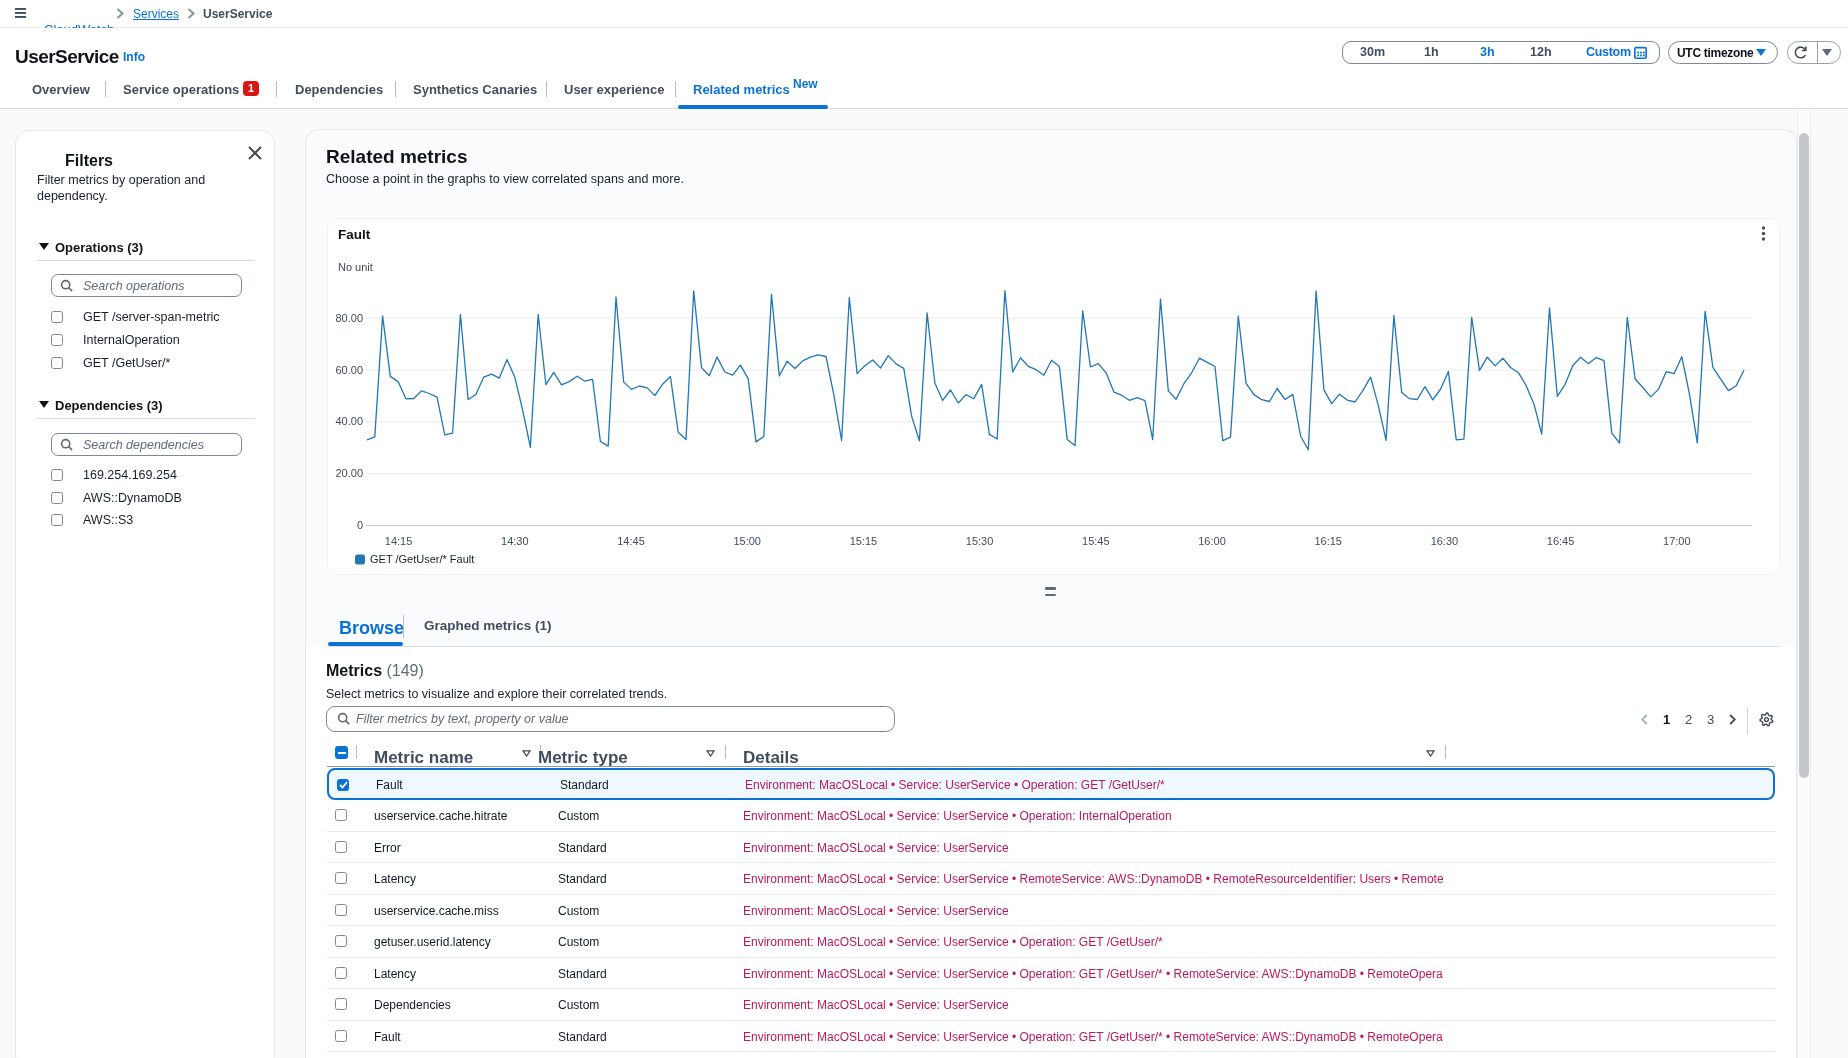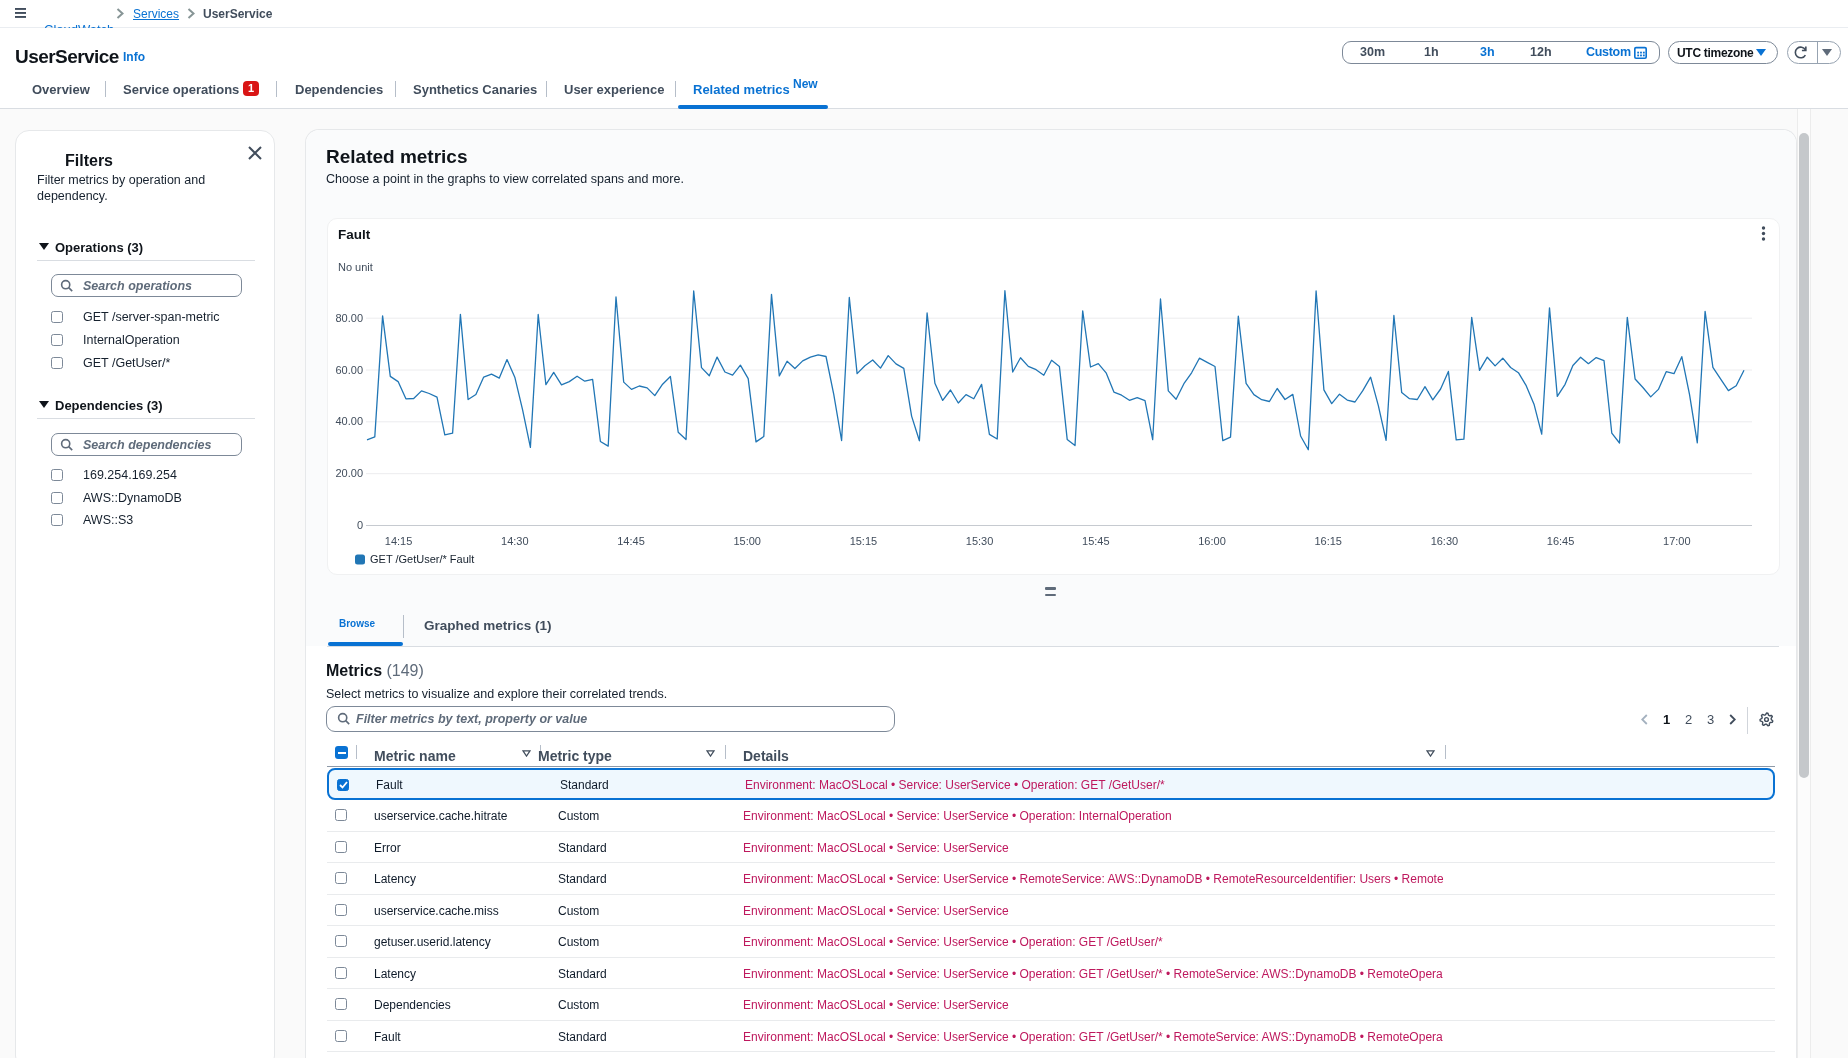--- a/index.html
+++ b/index.html
@@ -27,46 +27,46 @@
   #refreshbtn { left:1787px; top:41px; width:54px; height:23px; border-radius:11.5px; border:1px solid #97a3b1; }
 
   
   .card { background:#fff; border:1px solid #e6e8ea; border-radius:14px; }
   #sidebar { left:15px; top:130px; width:260px; height:940px; }
   #filtersH { left:37px; top:152px; font-size:16px; font-weight:bold; color:#0f141a;margin-left:28px; }
   #filtersD { left:37px; top:172px; width:180px; font-size:12.5px; line-height:16px; color:#16212e; }
   .secH { font-size:13px; font-weight:bold; color:#0f141a; }
   .sechr { left:37px; width:218px; height:1px; background:#d9dde2; }
   .sbox { left:51px; width:191px; height:23px; border:1px solid #7d8998; border-radius:7px; background:#fff; }
-  .sph { font-size:12.5px; font-style:italic; color:#5f6b7a;font-weight:bold; }
+  .sph { font-size:12.5px; font-style:italic; color:#5f6b7a; }
   .cb { width:12px; height:12px; border:1.5px solid #7d8998; border-radius:2.5px; background:#fff; }
   .cbl { font-size:12.5px; color:#16212e; }
 
   
   #main { left:305px; top:129px; width:1492px; height:935px; border-radius:14px 14px 0 0; border-bottom:none; }
   #topzone { left:306px; top:130px; width:1490px; height:516px; background:#fafbfc; border-radius:14px 14px 0 0; }
   #rmH { left:326px; top:146px; font-size:19px; font-weight:bold; color:#0f141a; }
   #rmD { left:326px; top:172px; font-size:12.5px; color:#16212e; }
   #chartcard { left:327px; top:218px; width:1453px; height:357px; background:#fff; border:1px solid #f0f1f2; border-radius:10px; }
   #faultH { left:338px; top:227px; font-size:13.5px; font-weight:bold; color:#0f141a; }
   #handle { left:1045px; top:587px; }
   #handle div { width:11px; height:2.5px; background:#5f6b7a; margin-bottom:4px; border-radius:1px;}
 
   
-  #browsetab { left:339px; top:618px; font-size:10px; font-weight:bold; color:#0972d3; }
+  #browsetab { left:339px; top:618px; font-size:18px; font-weight:bold; color:#0972d3; }
   #graphedtab { left:424px; top:618px; font-size:13.5px; font-weight:bold; color:#414d5c; }
   #btabline { left:328px; top:642px; width:75px; height:4px; background:#0972d3; border-radius:2px; }
   #btabhr { left:327px; top:646px; width:1452px; height:1px; background:#d9dde2; }
 
   #metricsH { left:326px; top:662px; font-size:16px; font-weight:bold; color:#0f141a; }
   #metricsD { left:326px; top:687px; font-size:12.5px; color:#16212e; }
   #filterinput { left:326px; top:706px; width:569px; height:26px; border:1px solid #7d8998; border-radius:9px; background:#fff; }
   .pg { top:712px; font-size:13px; color:#414d5c; }
   .hsep { top:745px; width:1px; height:14px; background:#b6bec9; }
-  .th { top:748px; font-size:14px; font-weight:bold; color:#414d5c; }
+  .th { top:748px; font-size:17px; font-weight:bold; color:#414d5c; }
   #thhr { left:327px; top:766px; width:1448px; height:1px; background:#8d99a8; }
   .row { left:327px; width:1448px; height:31.5px; border-bottom:1px solid #e9ebed; background:#fff; }
   .rsel { background:#eff8fe; border:2px solid #0972d3; border-radius:8px; }
   .cname { left:47px; top:9px; font-size:12px; color:#0f1b2a; position:absolute;}
   .ctype { left:231px; top:9px; font-size:12px; color:#0f1b2a; position:absolute;}
   .cdet  { left:416px; top:9px; font-size:12px; color:#be185d; position:absolute; white-space:nowrap; overflow:hidden; max-width:700px;}
   .cdet span { border-bottom:1px dashed #5f6b7a; padding-bottom:1px;}
   .rcb { left:8px; top:9px; position:absolute; width:12px; height:12px; border:1.5px solid #7d8998; border-radius:2.5px; background:#fff; }
 
   

